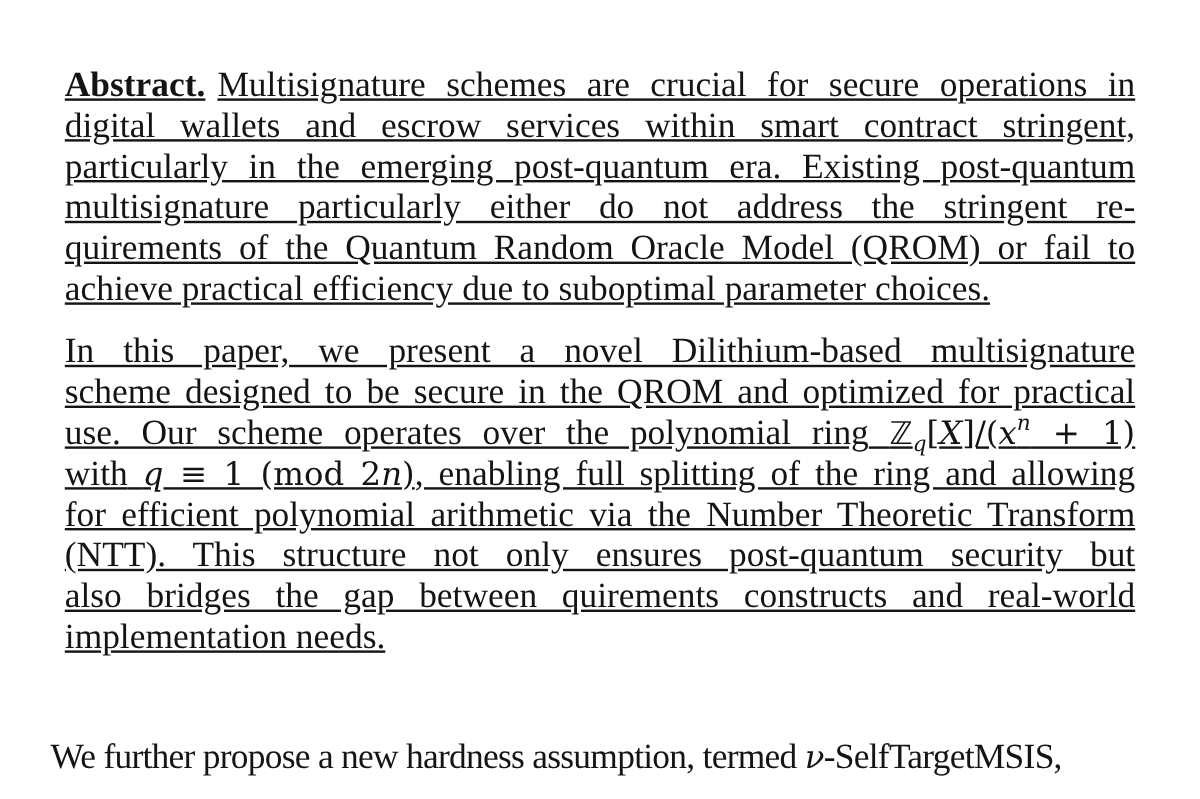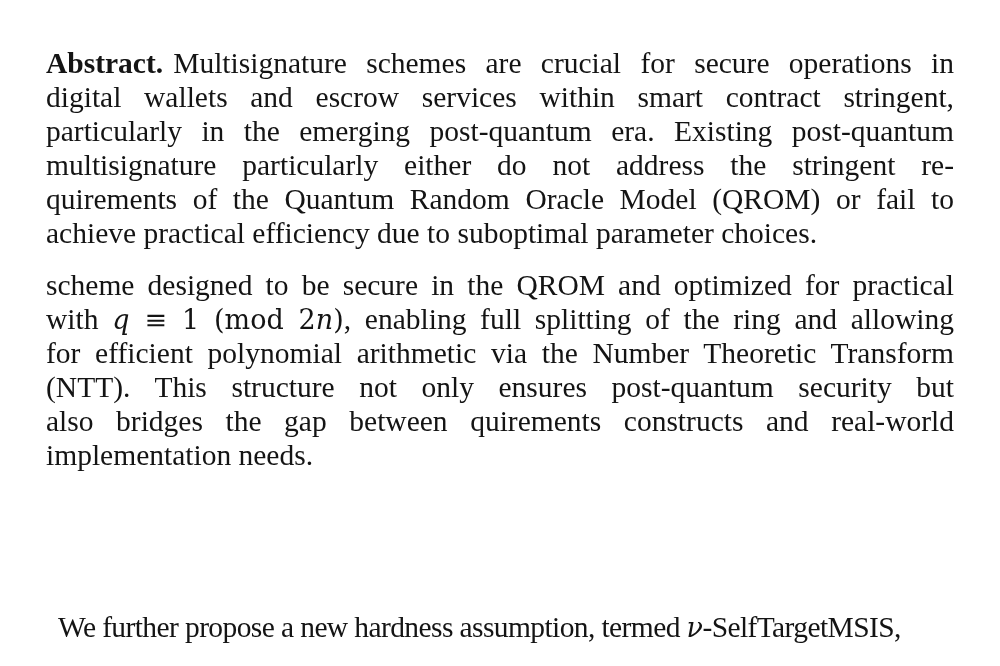--- a/index.html
+++ b/index.html
@@ -19,43 +19,44 @@
       position: absolute;
       left: 42px;
       top: 42px;
       width: 916px;
     }
     .para {
       font-family: "Liberation Serif", "DejaVu Serif", serif;
       font-size: 29.5px;
       line-height: 34px;
       text-align: justify;
-      margin: 4px;
+      margin: 12px;
+      text-decoration: underline;
     }
     .line {
       display: block;
       text-align: justify;
       text-align-last: justify;
       white-space: nowrap;
       height: 34px;
     }
     .line.last {
       text-align-last: left;
     }
     .para + .para {
       margin-top: 18px;
     }
     .p3 {
       position: absolute;
       top: 538px;
-      left: 16px;
+      left: 0;
       width: 916px;
       font-family: "Liberation Serif", "DejaVu Serif", serif;
       font-size: 29.5px;
-      line-height: 34px;
+      line-height: 42px;
       letter-spacing: -0.6px;
       white-space: nowrap;
     }
     .bold {
       font-weight: bold;
       margin-right: 10px;
     }
     .math {
       font-family: "DejaVu Serif", "Liberation Serif", serif;
       font-size: 27px;
@@ -81,21 +82,23 @@
   <p class="para">
     <span class="line"><span class="bold">Abstract.</span><span>Multisignature schemes are crucial for secure operations in</span></span>
     <span class="line">digital wallets and escrow services within smart contract stringent,</span>
     <span class="line">particularly in the emerging post-quantum era. Existing post-quantum</span>
     <span class="line">multisignature particularly either do not address the stringent re-</span>
     <span class="line">quirements of the Quantum Random Oracle Model (QROM) or fail to</span>
     <span class="line last">achieve practical efficiency due to suboptimal parameter choices.</span>
   </p>
 
   <p class="para">
+    <span class="line">In this paper, we present a novel Dilithium-based multisignature</span>
     <span class="line">scheme designed to be secure in the QROM and optimized for practical</span>
+    <span class="line"><span>use. Our scheme operates over the polynomial ring</span> <span class="math"><span class="bb">ℤ</span><sub><i>q</i></sub><span>[</span><i>X</i><span>]/(</span><i>x</i><sup><i>n</i></sup><span> + 1)</span></span></span>
     <span class="line"><span>with</span> <span class="math"><i>q</i><span> ≡ 1  (mod 2</span><i>n</i><span>)</span></span><span>, enabling full splitting of the ring and allowing</span></span>
     <span class="line">for efficient polynomial arithmetic via the Number Theoretic Transform</span>
     <span class="line">(NTT). This structure not only ensures post-quantum security but</span>
     <span class="line">also bridges the gap between quirements constructs and real-world</span>
     <span class="line last">implementation needs.</span>
   </p>
 
   <p class="p3"><span>We further propose a new hardness assumption, termed </span><i class="math">ν</i><span>-SelfTargetMSIS,</span></p>
 
 </div>

